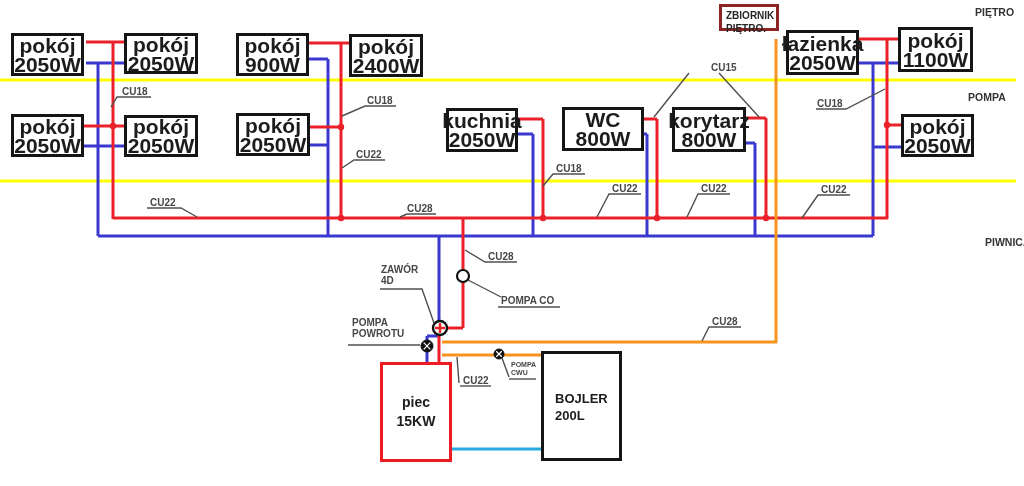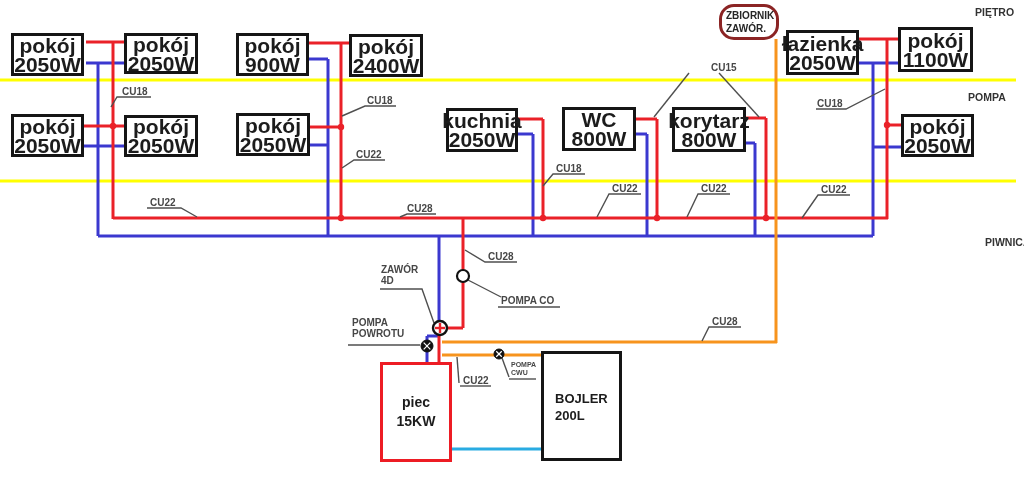--- a/index.html
+++ b/index.html
@@ -142,35 +142,35 @@
         <span>2050W</span>
       </div>
       <div class="box" style="left: 236px; top: 113px; width: 74px; height: 43px;">
         <span>pokój</span>
         <span>2050W</span>
       </div>
       <div class="box" style="left: 446px; top: 108px; width: 72px; height: 44px;">
         <span>kuchnia</span>
         <span>2050W</span>
       </div>
-      <div class="box" style="left: 562px; top: 107px; width: 74px; height: 44px; text-align: center;">
+      <div class="box" style="left: 562px; top: 107px; width: 82px; height: 44px; text-align: center;">
         <span>WC</span>
         <span>800W</span>
       </div>
       <div class="box" style="left: 672px; top: 107px; width: 74px; height: 45px;">
         <span>korytarz</span>
         <span>800W</span>
       </div>
       <div class="box" style="left: 901px; top: 114px; width: 73px; height: 43px;">
         <span>pokój</span>
         <span>2050W</span>
       </div>
-      <div class="box eq-zbiornik" style="left: 719px; top: 4px; width: 60px; height: 36px; border-radius: 15px;">
+      <div class="box eq-zbiornik" style="left: 719px; top: 4px; width: 60px; height: 27px;">
         <span>ZBIORNIK</span>
-        <span>ZAWÓR.</span>
+        <span>PIĘTRO.</span>
       </div>
       <div class="box eq-piec" style="left: 380px; top: 362px; width: 72px; height: 100px;">
         <span>piec</span>
         <span>15KW</span>
       </div>
       <div class="box eq-bojler" style="left: 541px; top: 351px; width: 81px; height: 110px;">
         <span>BOJLER</span>
         <span>200L</span>
       </div>
     </div>

